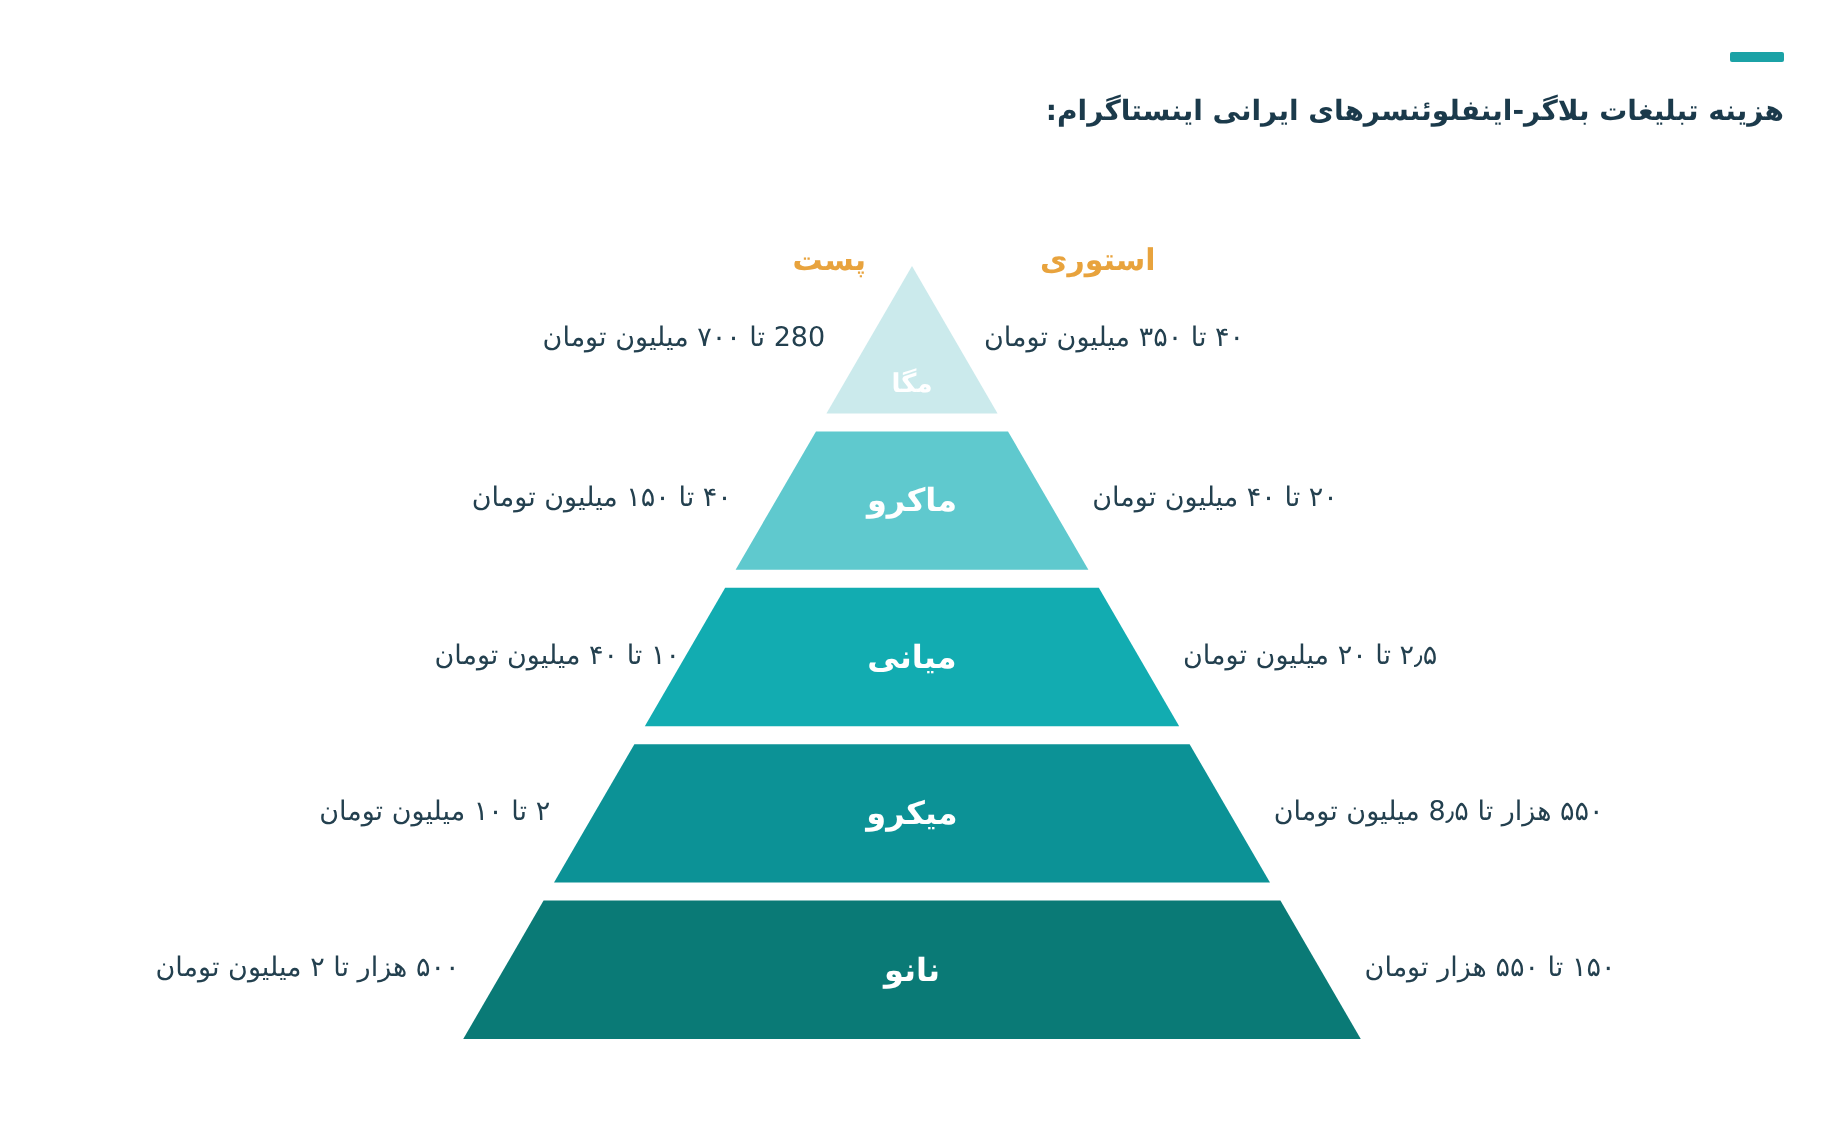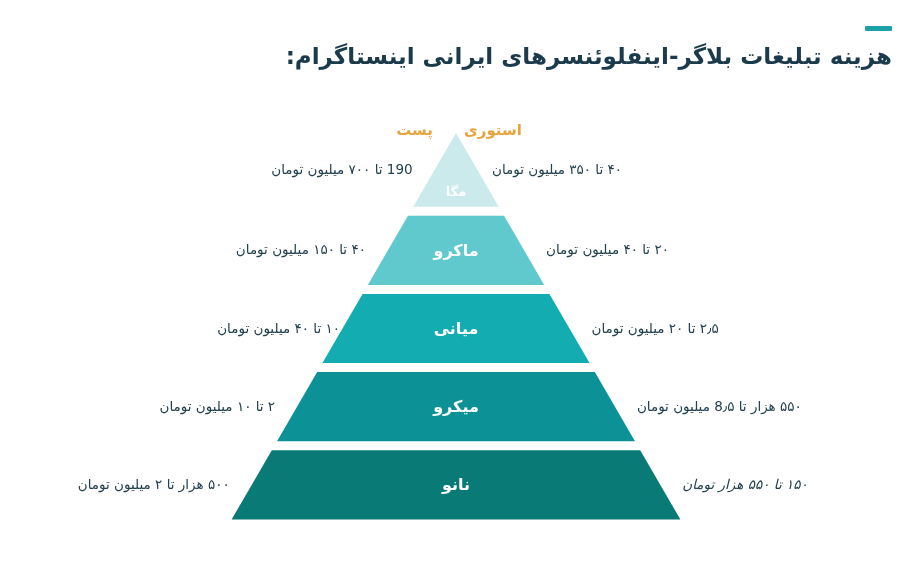--- a/index.html
+++ b/index.html
@@ -31,38 +31,38 @@
     top: 26px;
     right: 21px;
     width: 27px;
     height: 5px;
     border-radius: 1px;
   }
   #page-title {
     position: absolute;
     top: 44px;
     right: 21px;
-    font-size: 23px;
+    font-size: 14px;
     font-weight: bold;
     letter-spacing: 0;
     white-space: nowrap;
     line-height: 24px;
     color: #1b3a4b;
   }
 
   
   .col-caption {
     position: absolute;
     top: 120px;
     font-size: 15px;
     font-weight: bold;
     white-space: nowrap;
     line-height: 20px;
   }
-  #caption-story { left: 464px; }
+  #caption-story { left: 520px; }
   #caption-post  { right: 480px; text-align: right; }
 
   
   #pyramid-wrap {
     position: absolute;
     top: 0;
     left: 0;
     width: 913px;
     height: 409px;
     pointer-events: none;
@@ -120,22 +120,22 @@
         <text x="456" y="251.29999999999998" class="tier-name">ماکرو</text>
         <text x="456" y="329.5" class="tier-name">میانی</text>
         <text x="456" y="407.70000000000005" class="tier-name">میکرو</text>
         <text x="456" y="485.9" class="tier-name">نانو</text>
       </g>
   </svg>
 </div>
 
 <div id="value-labels">
     <div class="value-label right-side" style="top: 159.85px; left: 492px;">۴۰ تا ۳۵۰ میلیون تومان</div>
-    <div class="value-label left-side" style="top: 159.85px; right: 500.394px;">190 تا ۷۰۰ میلیون تومان</div>
+    <div class="value-label left-side" style="top: 159.85px; right: 500.394px;">280 تا ۷۰۰ میلیون تومان</div>
     <div class="value-label right-side" style="top: 240.3px; left: 546.1px;">۲۰ تا ۴۰ میلیون تومان</div>
     <div class="value-label left-side" style="top: 240.3px; right: 547.1px;">۴۰ تا ۱۵۰ میلیون تومان</div>
     <div class="value-label right-side" style="top: 318.5px; left: 591.5px;">۲٫۵ تا ۲۰ میلیون تومان</div>
     <div class="value-label left-side" style="top: 318.5px; right: 573px;">۱۰ تا ۴۰ میلیون تومان</div>
     <div class="value-label right-side" style="top: 396.7px; left: 636.9px;">۵۵۰ هزار تا 8٫۵ میلیون تومان</div>
     <div class="value-label left-side" style="top: 396.7px; right: 637.9px;">۲ تا ۱۰ میلیون تومان</div>
-    <div class="value-label right-side" style="top: 474.9px; left: 682.3px; font-style: italic;">۱۵۰ تا ۵۵۰ هزار تومان</div>
+    <div class="value-label right-side" style="top: 474.9px; left: 682.3px;">۱۵۰ تا ۵۵۰ هزار تومان</div>
     <div class="value-label left-side" style="top: 474.9px; right: 683.3px;">۵۰۰ هزار تا ۲ میلیون تومان</div>
   </div>
 
 </body></html>

